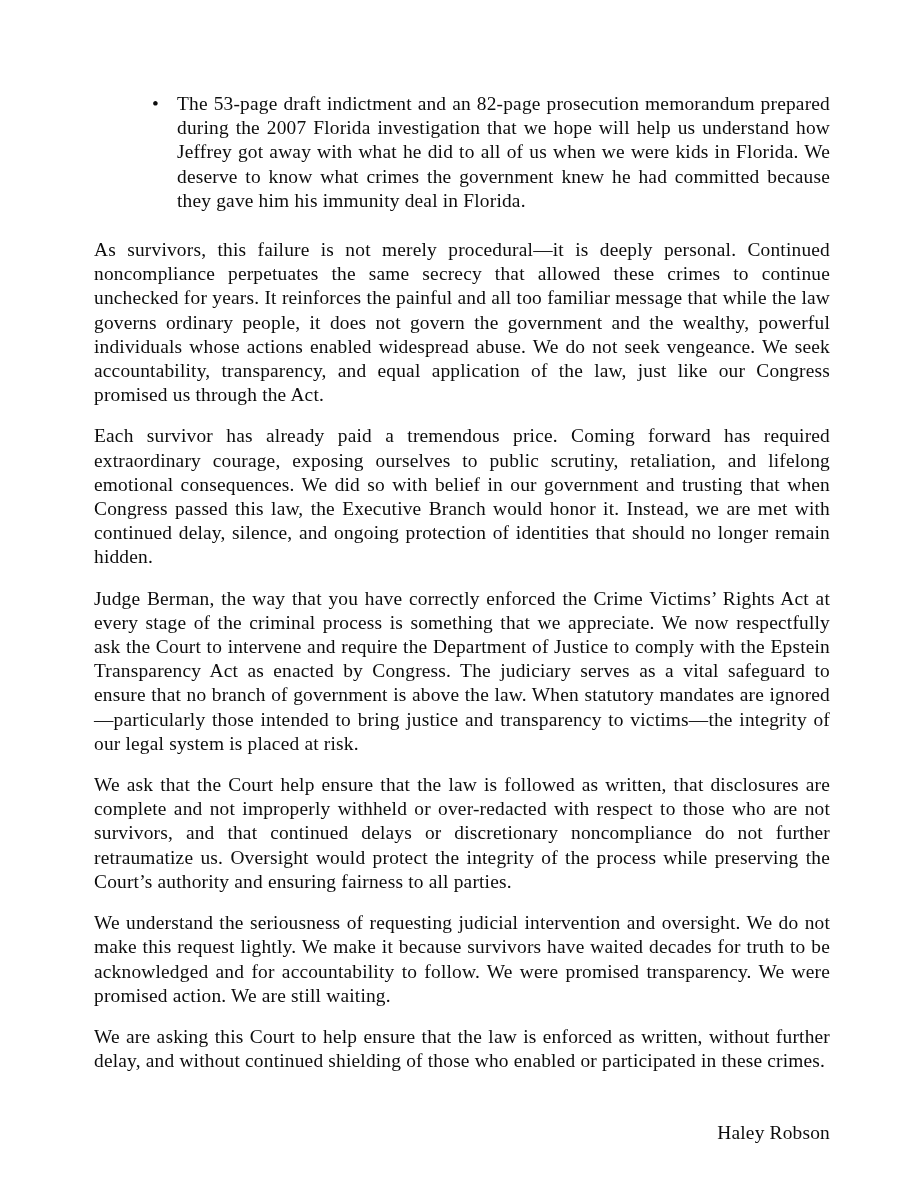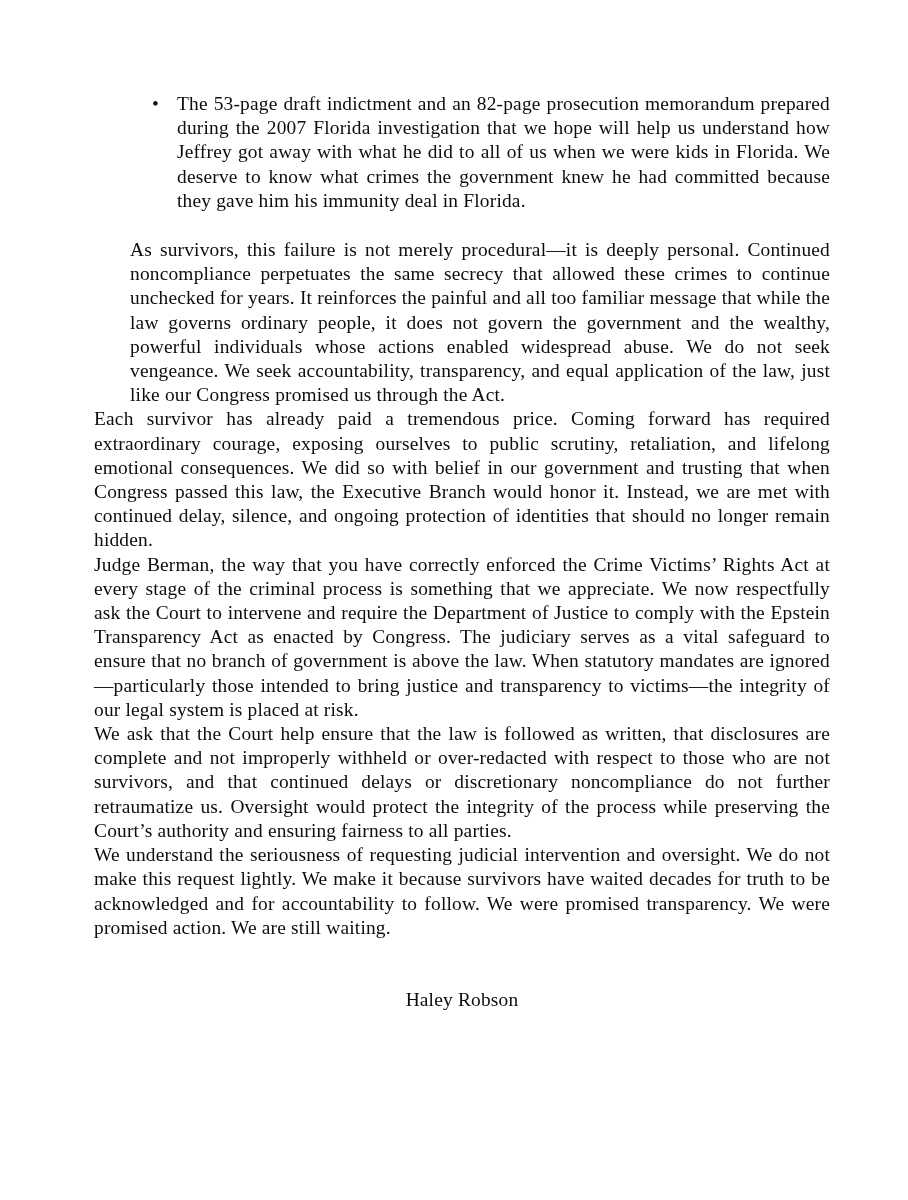--- a/index.html
+++ b/index.html
@@ -58,34 +58,33 @@
   .para {
     margin: 0;
     padding: 0;
     font-size: 19.4px;
     line-height: 24.2px;
     text-align: justify;
     text-justify: inter-word;
     letter-spacing: 0.01em;
   }
   .para + .para {
-    margin-top: 0;
+    margin-top: 17px;
   }
   .gap-after-list {
     margin-top: 25px;
-    margin-left: 36px;
   }
   .para.no-justify {
     text-align: left;
   }
   .signature-block {
     margin-top: 48px;
   }
   .para.sign-name {
-    text-align: center;
+    text-align: right;
   }
 </style>
 </head>
 <body>
 
 <div id="page">
   <div id="doc-body">
 
     <ul class="bullet-list">
       <li class="bullet-item">
@@ -97,20 +96,21 @@
     <p class="para gap-after-list">As survivors, this failure is not merely procedural—it is deeply personal. Continued noncompliance perpetuates the same secrecy that allowed these crimes to continue unchecked for years. It reinforces the painful and all too familiar message that while the law governs ordinary people, it does not govern the government and the wealthy, powerful individuals whose actions enabled widespread abuse. We do not seek vengeance. We seek accountability, transparency, and equal application of the law, just like our Congress promised us through the Act.</p>
 
     <p class="para">Each survivor has already paid a tremendous price. Coming forward has required extraordinary courage, exposing ourselves to public scrutiny, retaliation, and lifelong emotional consequences. We did so with belief in our government and trusting that when Congress passed this law, the Executive Branch would honor it. Instead, we are met with continued delay, silence, and ongoing protection of identities that should no longer remain hidden.</p>
 
     <p class="para">Judge Berman, the way that you have correctly enforced the Crime Victims’ Rights Act at every stage of the criminal process is something that we appreciate. We now respectfully ask the Court to intervene and require the Department of Justice to comply with the Epstein Transparency Act as enacted by Congress. The judiciary serves as a vital safeguard to ensure that no branch of government is above the law. When statutory mandates are ignored—particularly those intended to bring justice and transparency to victims—the integrity of our legal system is placed at risk.</p>
 
     <p class="para">We ask that the Court help ensure that the law is followed as written, that disclosures are complete and not improperly withheld or over-redacted with respect to those who are not survivors, and that continued delays or discretionary noncompliance do not further retraumatize us. Oversight would protect the integrity of the process while preserving the Court’s authority and ensuring fairness to all parties.</p>
 
     <p class="para">We understand the seriousness of requesting judicial intervention and oversight. We do not make this request lightly. We make it because survivors have waited decades for truth to be acknowledged and for accountability to follow. We were promised transparency. We were promised action. We are still waiting.</p>
 
+    <p class="para">We are asking this Court to help ensure that the law is enforced as written, without further delay, and without continued shielding of those who enabled or participated in these crimes.</p>
 
 
 
     <div class="signature-block">
       <p class="para sign-name">Haley Robson</p>
     </div>
 
   </div>
 </div>
 

